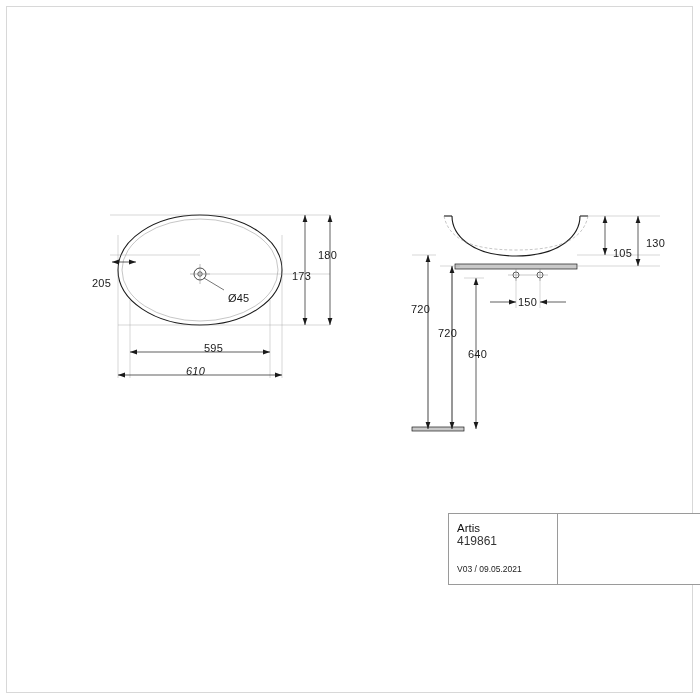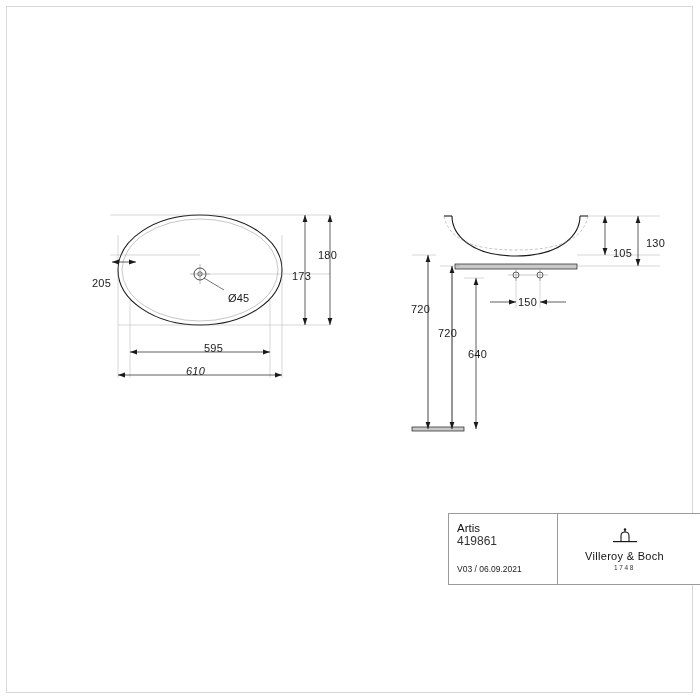--- a/index.html
+++ b/index.html
@@ -208,26 +208,16 @@
   <div class="dim-text" style="left:411px; top:303px;">720</div>
   <div class="dim-text" style="left:438px; top:327px;">720</div>
   <div class="dim-text" style="left:461px; top:348px;margin-left:7px;">640</div>
 
   <div class="title-block">
     <div class="tb-split"></div>
     <div class="tb-left">
       <div class="tb-name">Artis</div>
       <div class="tb-code">419861</div>
     </div>
-    <div class="tb-rev">V03 / 06.09.2021</div>
-    <div class="tb-right">
-      <svg class="brand-mark" width="26" height="18" viewBox="0 0 26 18">
-        <rect x="1" y="13" width="24" height="1.2" fill="#1a1a1a"></rect>
-        <path d="M9,13 L9,8 Q9,4 13,4 Q17,4 17,8 L17,13" fill="none" stroke="#1a1a1a" stroke-width="1.1"></path>
-        <line x1="13" y1="1" x2="13" y2="4" stroke="#1a1a1a" stroke-width="1.1"></line>
-        <circle cx="13" cy="1.5" r="1.2" fill="#1a1a1a"></circle>
-      </svg>
-      <div class="brand-name">Villeroy &amp; Boch</div>
-      <div class="brand-year">1748</div>
-    </div>
+    <div class="tb-rev">V03 / 09.05.2021</div>
   </div>
 
 </div>
 
 </body></html>

